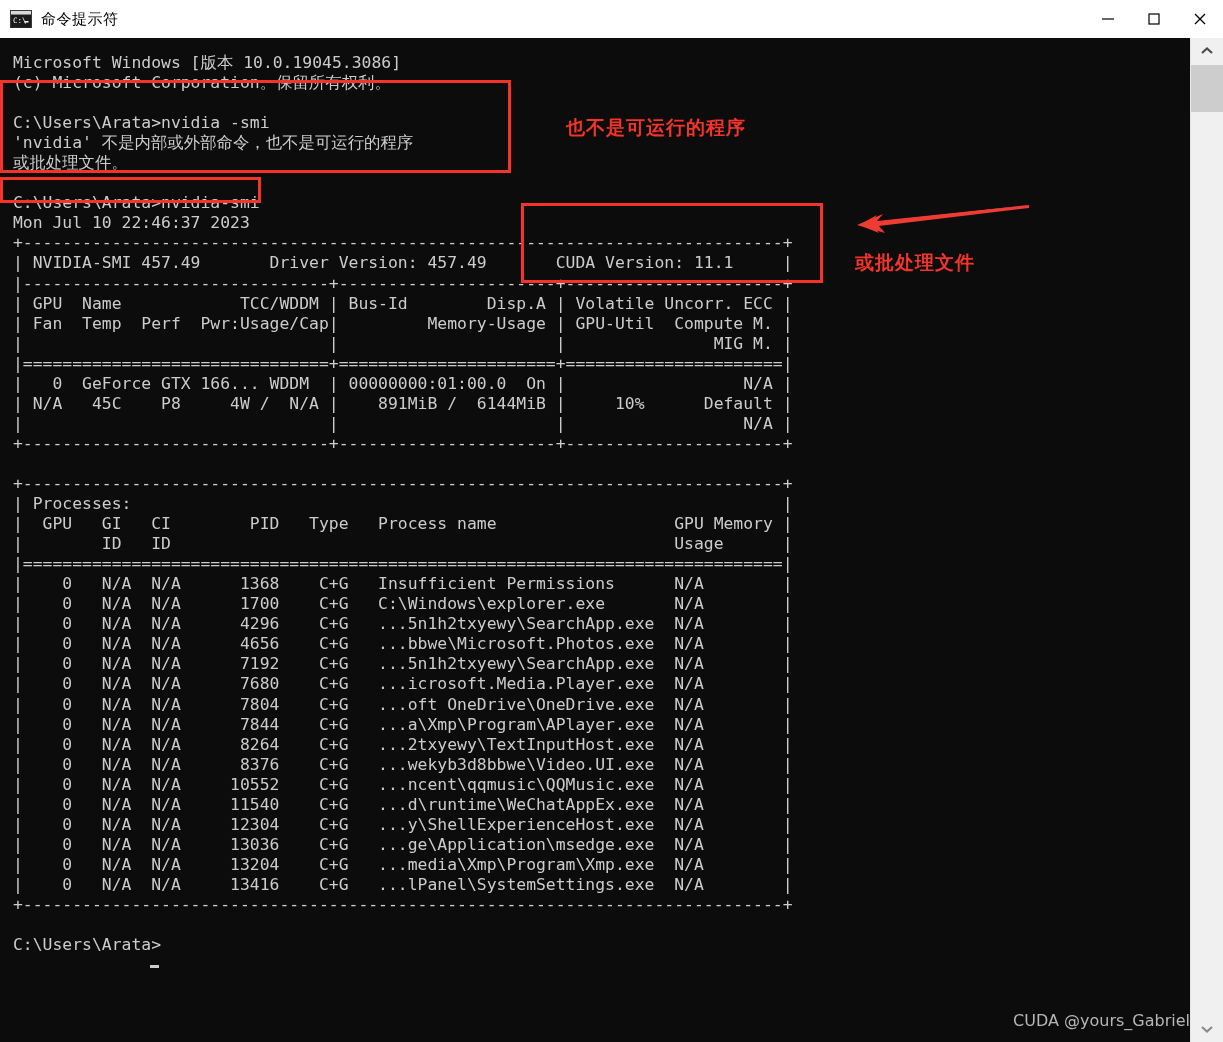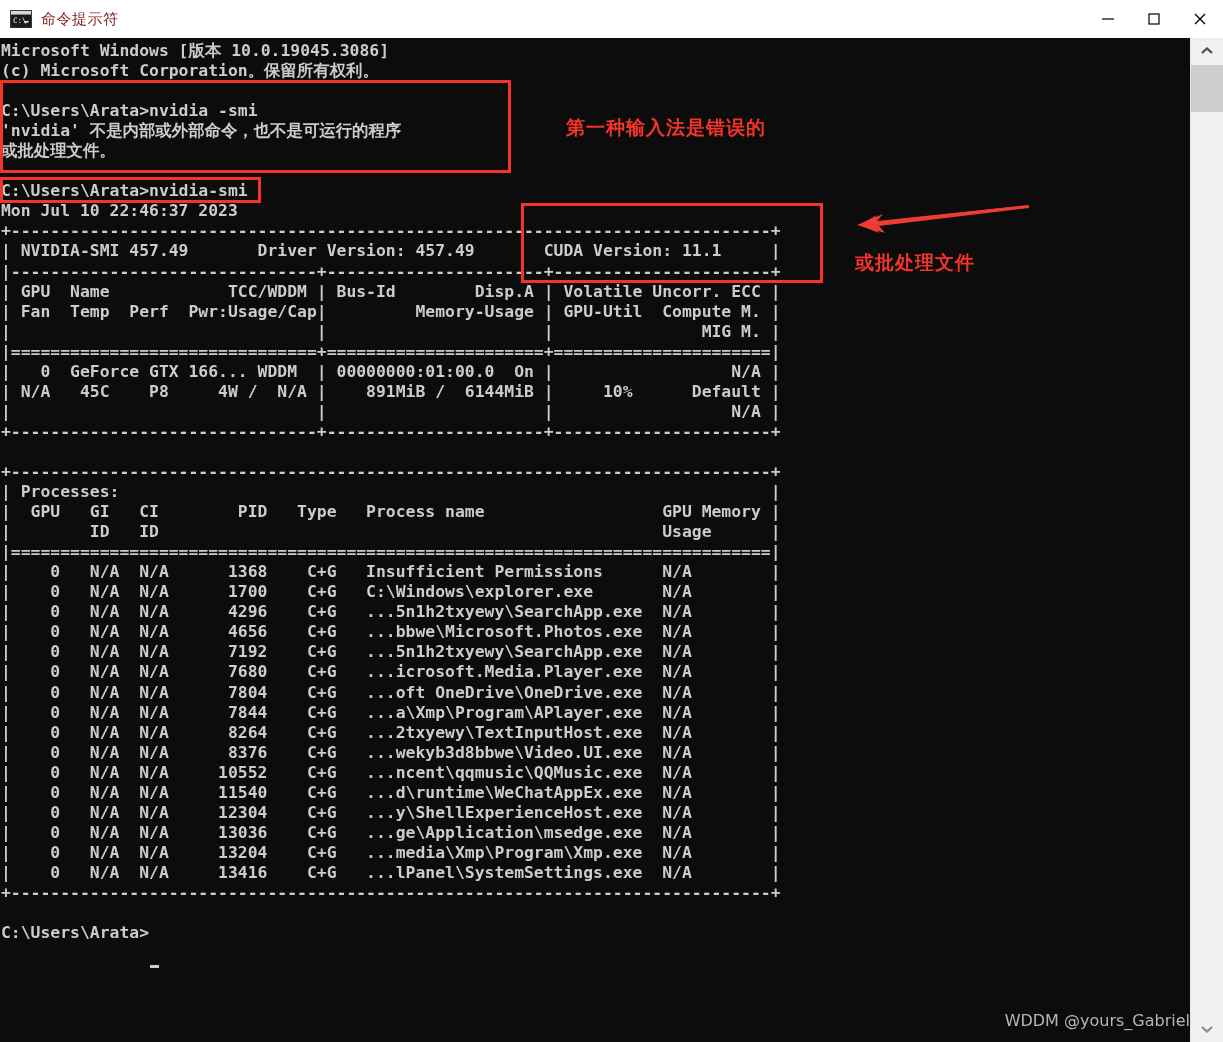--- a/index.html
+++ b/index.html
@@ -34,21 +34,21 @@
     width: 22px;
     height: 18px;
     margin-left: 10px;
     margin-right: 9px;
     flex: 0 0 auto;
     position: relative;
   }
   .tb-title {
     font-family: "DejaVu Sans", "Liberation Sans", sans-serif;
     font-size: 15px;
-    color: #7f1d1d;
+    color: #000000;
     letter-spacing: 0.5px;
     white-space: nowrap;
   }
   .tb-spacer { flex: 1 1 auto; }
   .tb-btn {
     width: 46px;
     height: 38px;
     display: flex;
     align-items: center;
     justify-content: center;
@@ -65,24 +65,23 @@
     height: 1004px;
     background: #0c0c0c;
     overflow: hidden;
   }
   .term {
     position: absolute;
     left: 0;
     top: 0;
     width: 1190px;
     height: 1004px;
-    padding: 0;
+    padding: 12px;
     box-sizing: border-box;
     background: #0c0c0c;
-    font-weight: bold;
   }
   pre.termtext {
     margin: 0;
     padding: 3px 0 0 1px;
     font-family: "DejaVu Sans Mono", "Liberation Mono", monospace;
     font-size: 16.4px;
     line-height: 20.05px;
     color: #cccccc;
     white-space: pre;
     letter-spacing: 0px;
@@ -244,33 +243,33 @@
 C:\Users\Arata&gt;</pre>
       <span class="cursor" style="position:absolute; left:150px; top:927px;"></span>
     </div>
 
     <div class="annobox" style="left:0px; top:42px; width:511px; height:93px;"></div>
 
     <div class="annobox" style="left:0px; top:139px; width:261px; height:26px;"></div>
 
     <div class="annobox" style="left:521px; top:165px; width:302px; height:80px;"></div>
 
-    <div class="annotext" style="left:566px; top:77px;">第一种输入法是错误的</div>
+    <div class="annotext" style="left:566px; top:77px;">也不是可运行的程序</div>
 
     <div class="annotext" style="left:855px; top:212px;">或批处理文件</div>
 
     <div class="arrow" style="left:835px; top:165px; width:195px; height:35px;">
       <svg width="195" height="35" viewBox="0 0 195 35">
         <polygon points="194,2 36,20 42,12 24,22 44,30 38,22" fill="#ee3b33"></polygon>
         <polygon points="194,2 40,21 40,19" fill="#ee3b33"></polygon>
         <path d="M194,2 L42,18 L48,11 L22,22 L50,30 L44,23 L194,5 Z" fill="#ee3b33"></path>
       </svg>
     </div>
 
-    <div class="watermark">WDDM @yours_Gabriel</div>
+    <div class="watermark">CUDA @yours_Gabriel</div>
   </div>
 
   <div class="scrollbar">
     <div class="sb-arrow up">
       <svg width="12" height="8" viewBox="0 0 12 8">
         <polyline points="1,6 6,1.5 11,6" fill="none" stroke="#4d4d4d" stroke-width="2.2"></polyline>
       </svg>
     </div>
     <div class="sb-thumb"></div>
     <div class="sb-arrow down">

